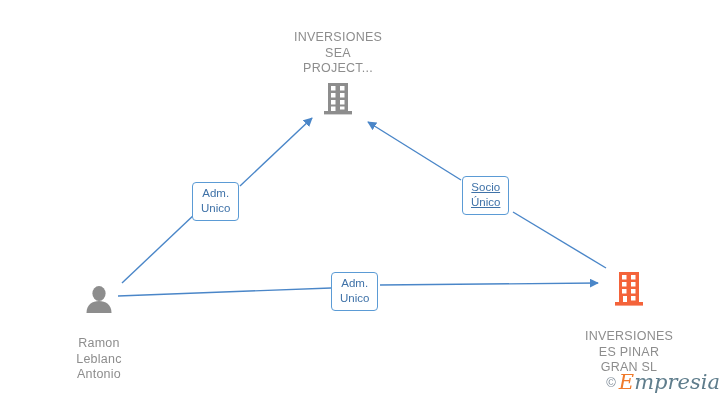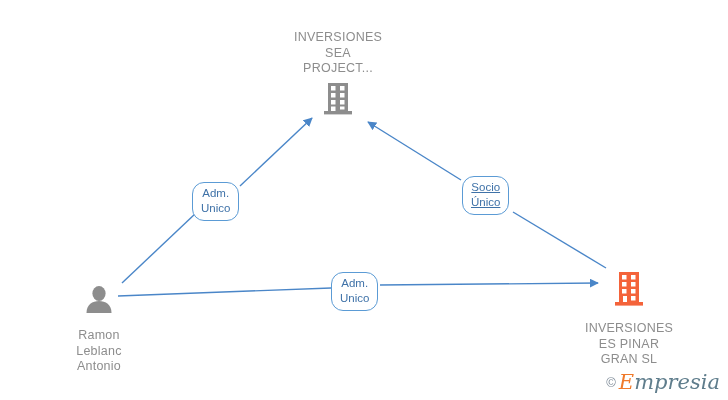--- a/index.html
+++ b/index.html
@@ -31,29 +31,29 @@
     margin-left: -75px;
   }
   .node-caption {
     font-size: 12.5px;
     line-height: 15.5px;
     color: #8d8d8d;
     text-align: center;
     letter-spacing: 0.25px;
     white-space: pre-line;
   }
-  .node-caption.below { margin-top: 11px; }
+  .node-caption.below { margin-top: 19px; }
   .node-caption.above { margin-bottom: 6px; }
   .node-icon { display: block; }
 
   .edge-label {
     position: absolute;
     box-sizing: border-box;
     border: 1px solid #5b9bd5;
-    border-radius: 12px;
+    border-radius: 4px;
     background: #ffffff;
     color: #3f72a8;
     font-size: 11.5px;
     line-height: 15px;
     text-align: center;
     padding: 3px 8px 4px 8px;
     white-space: pre-line;
   }
 
   #watermark {

